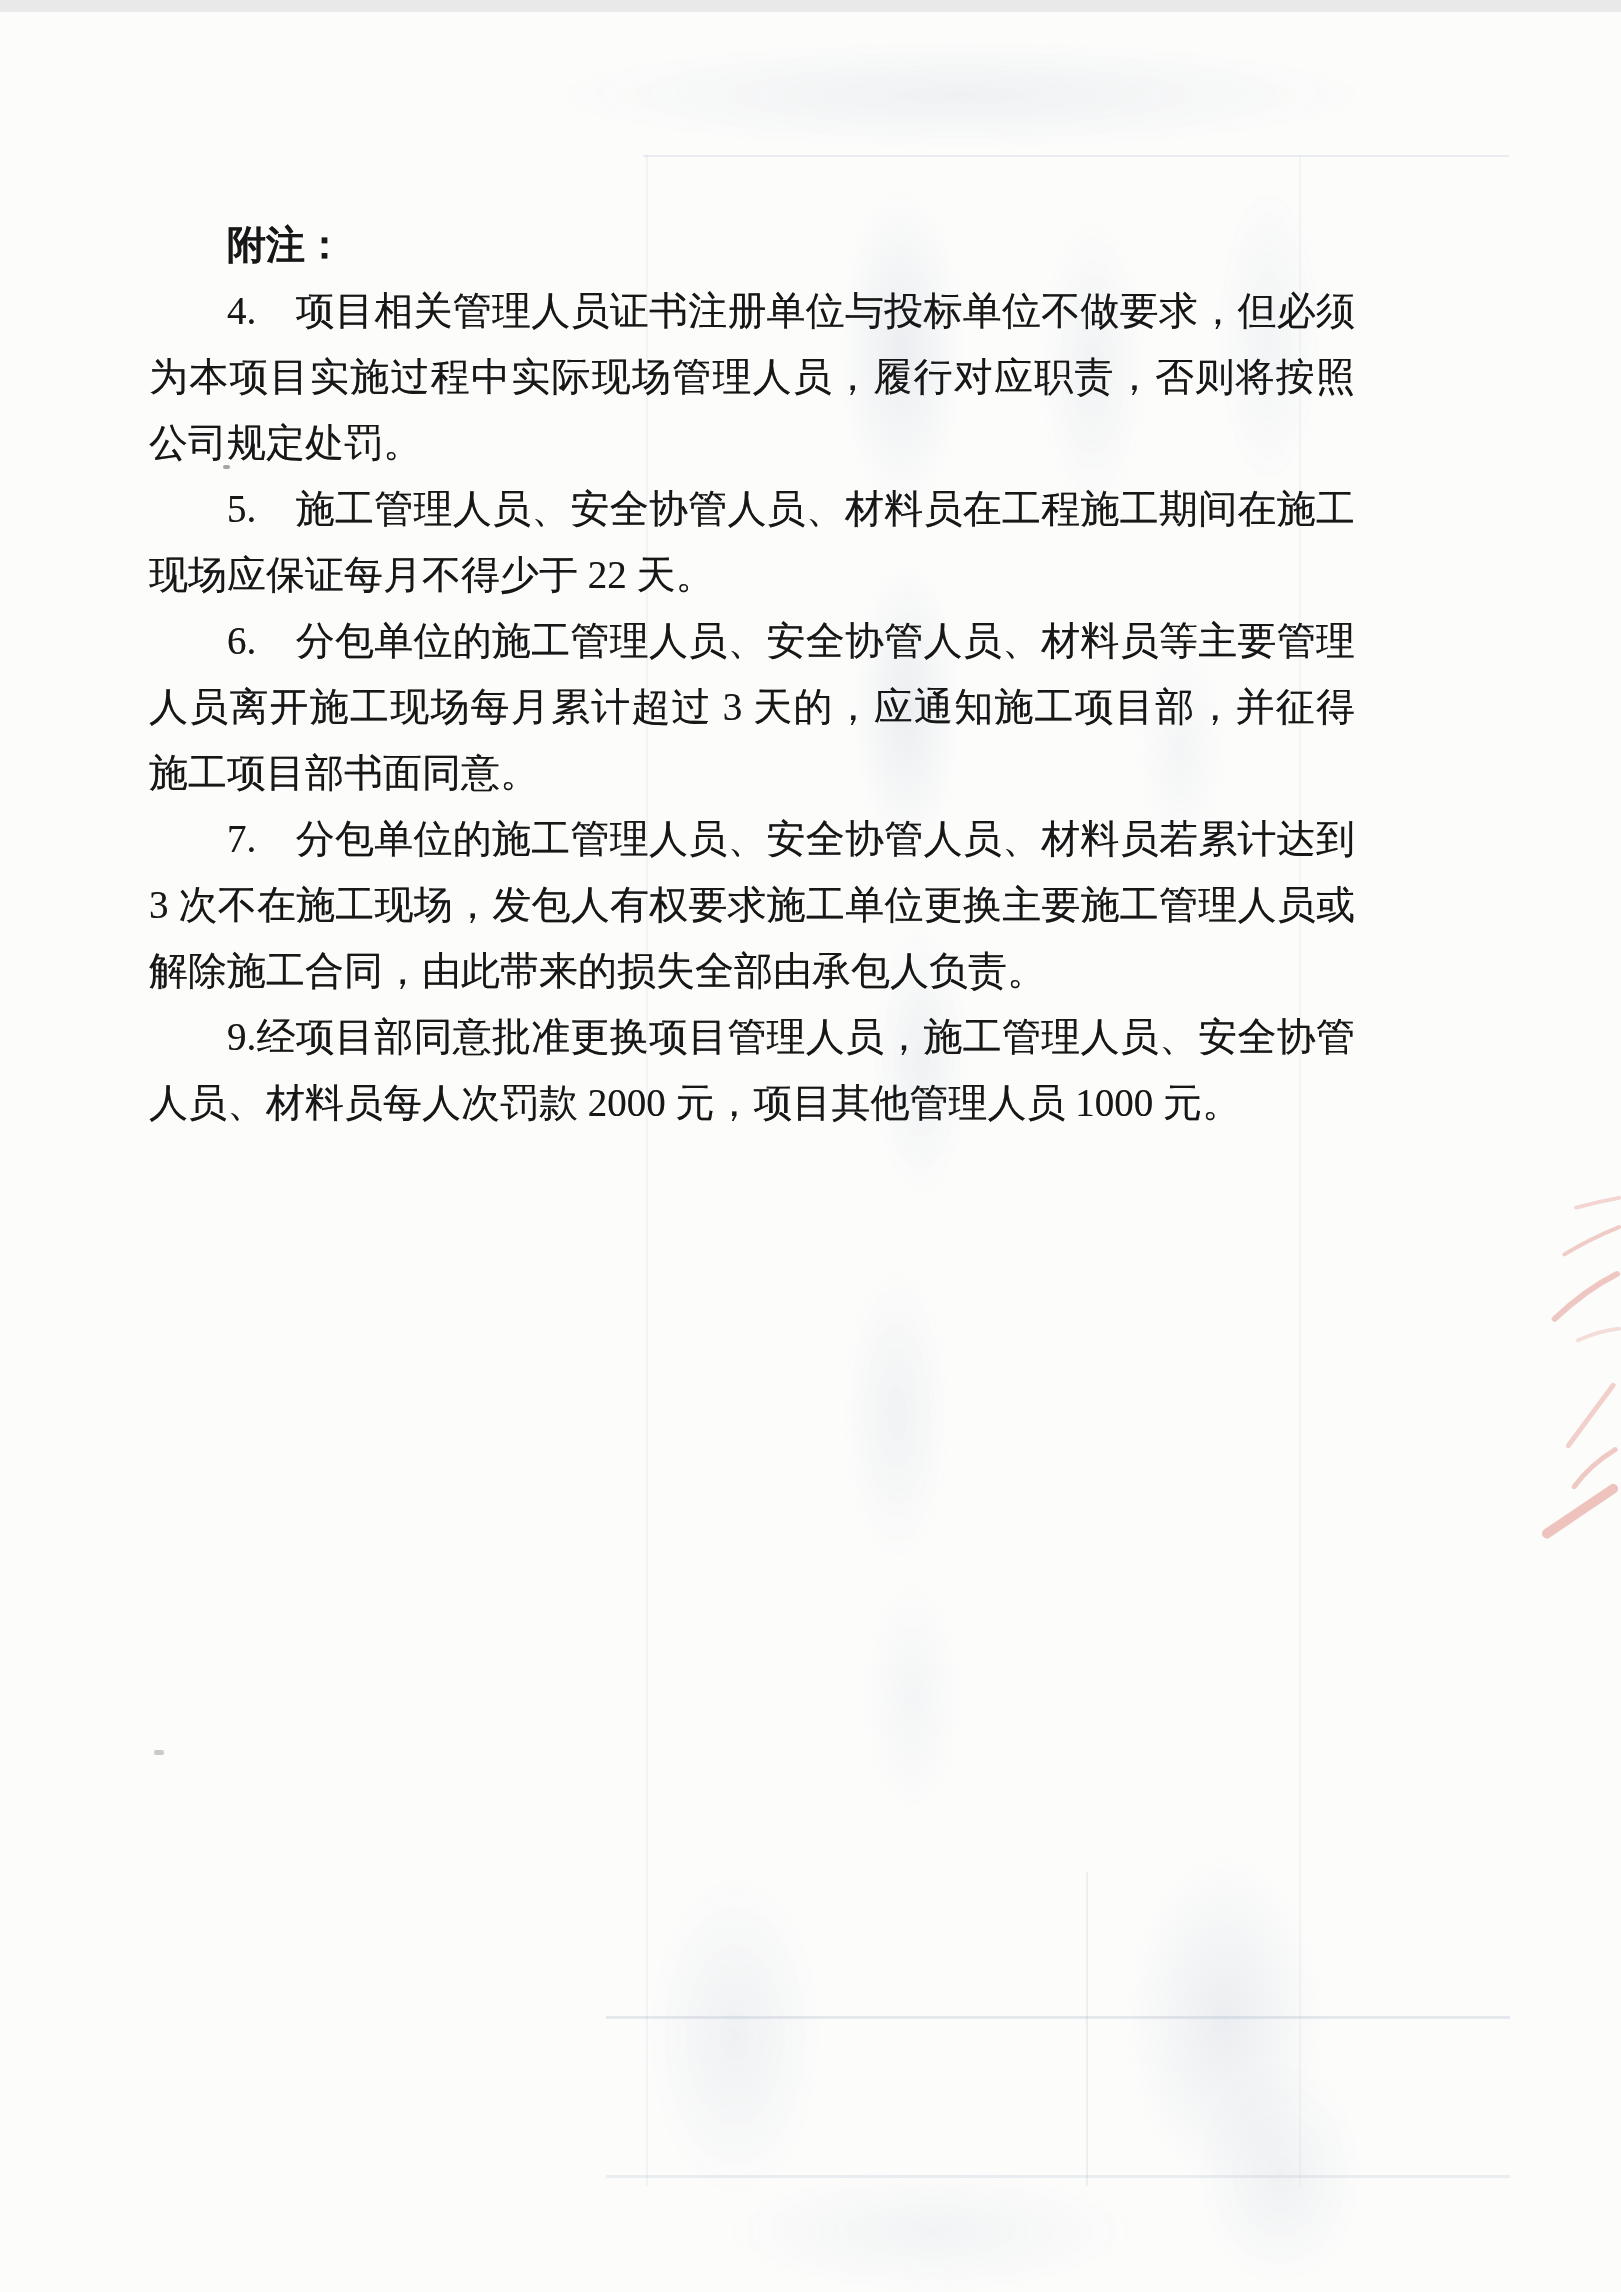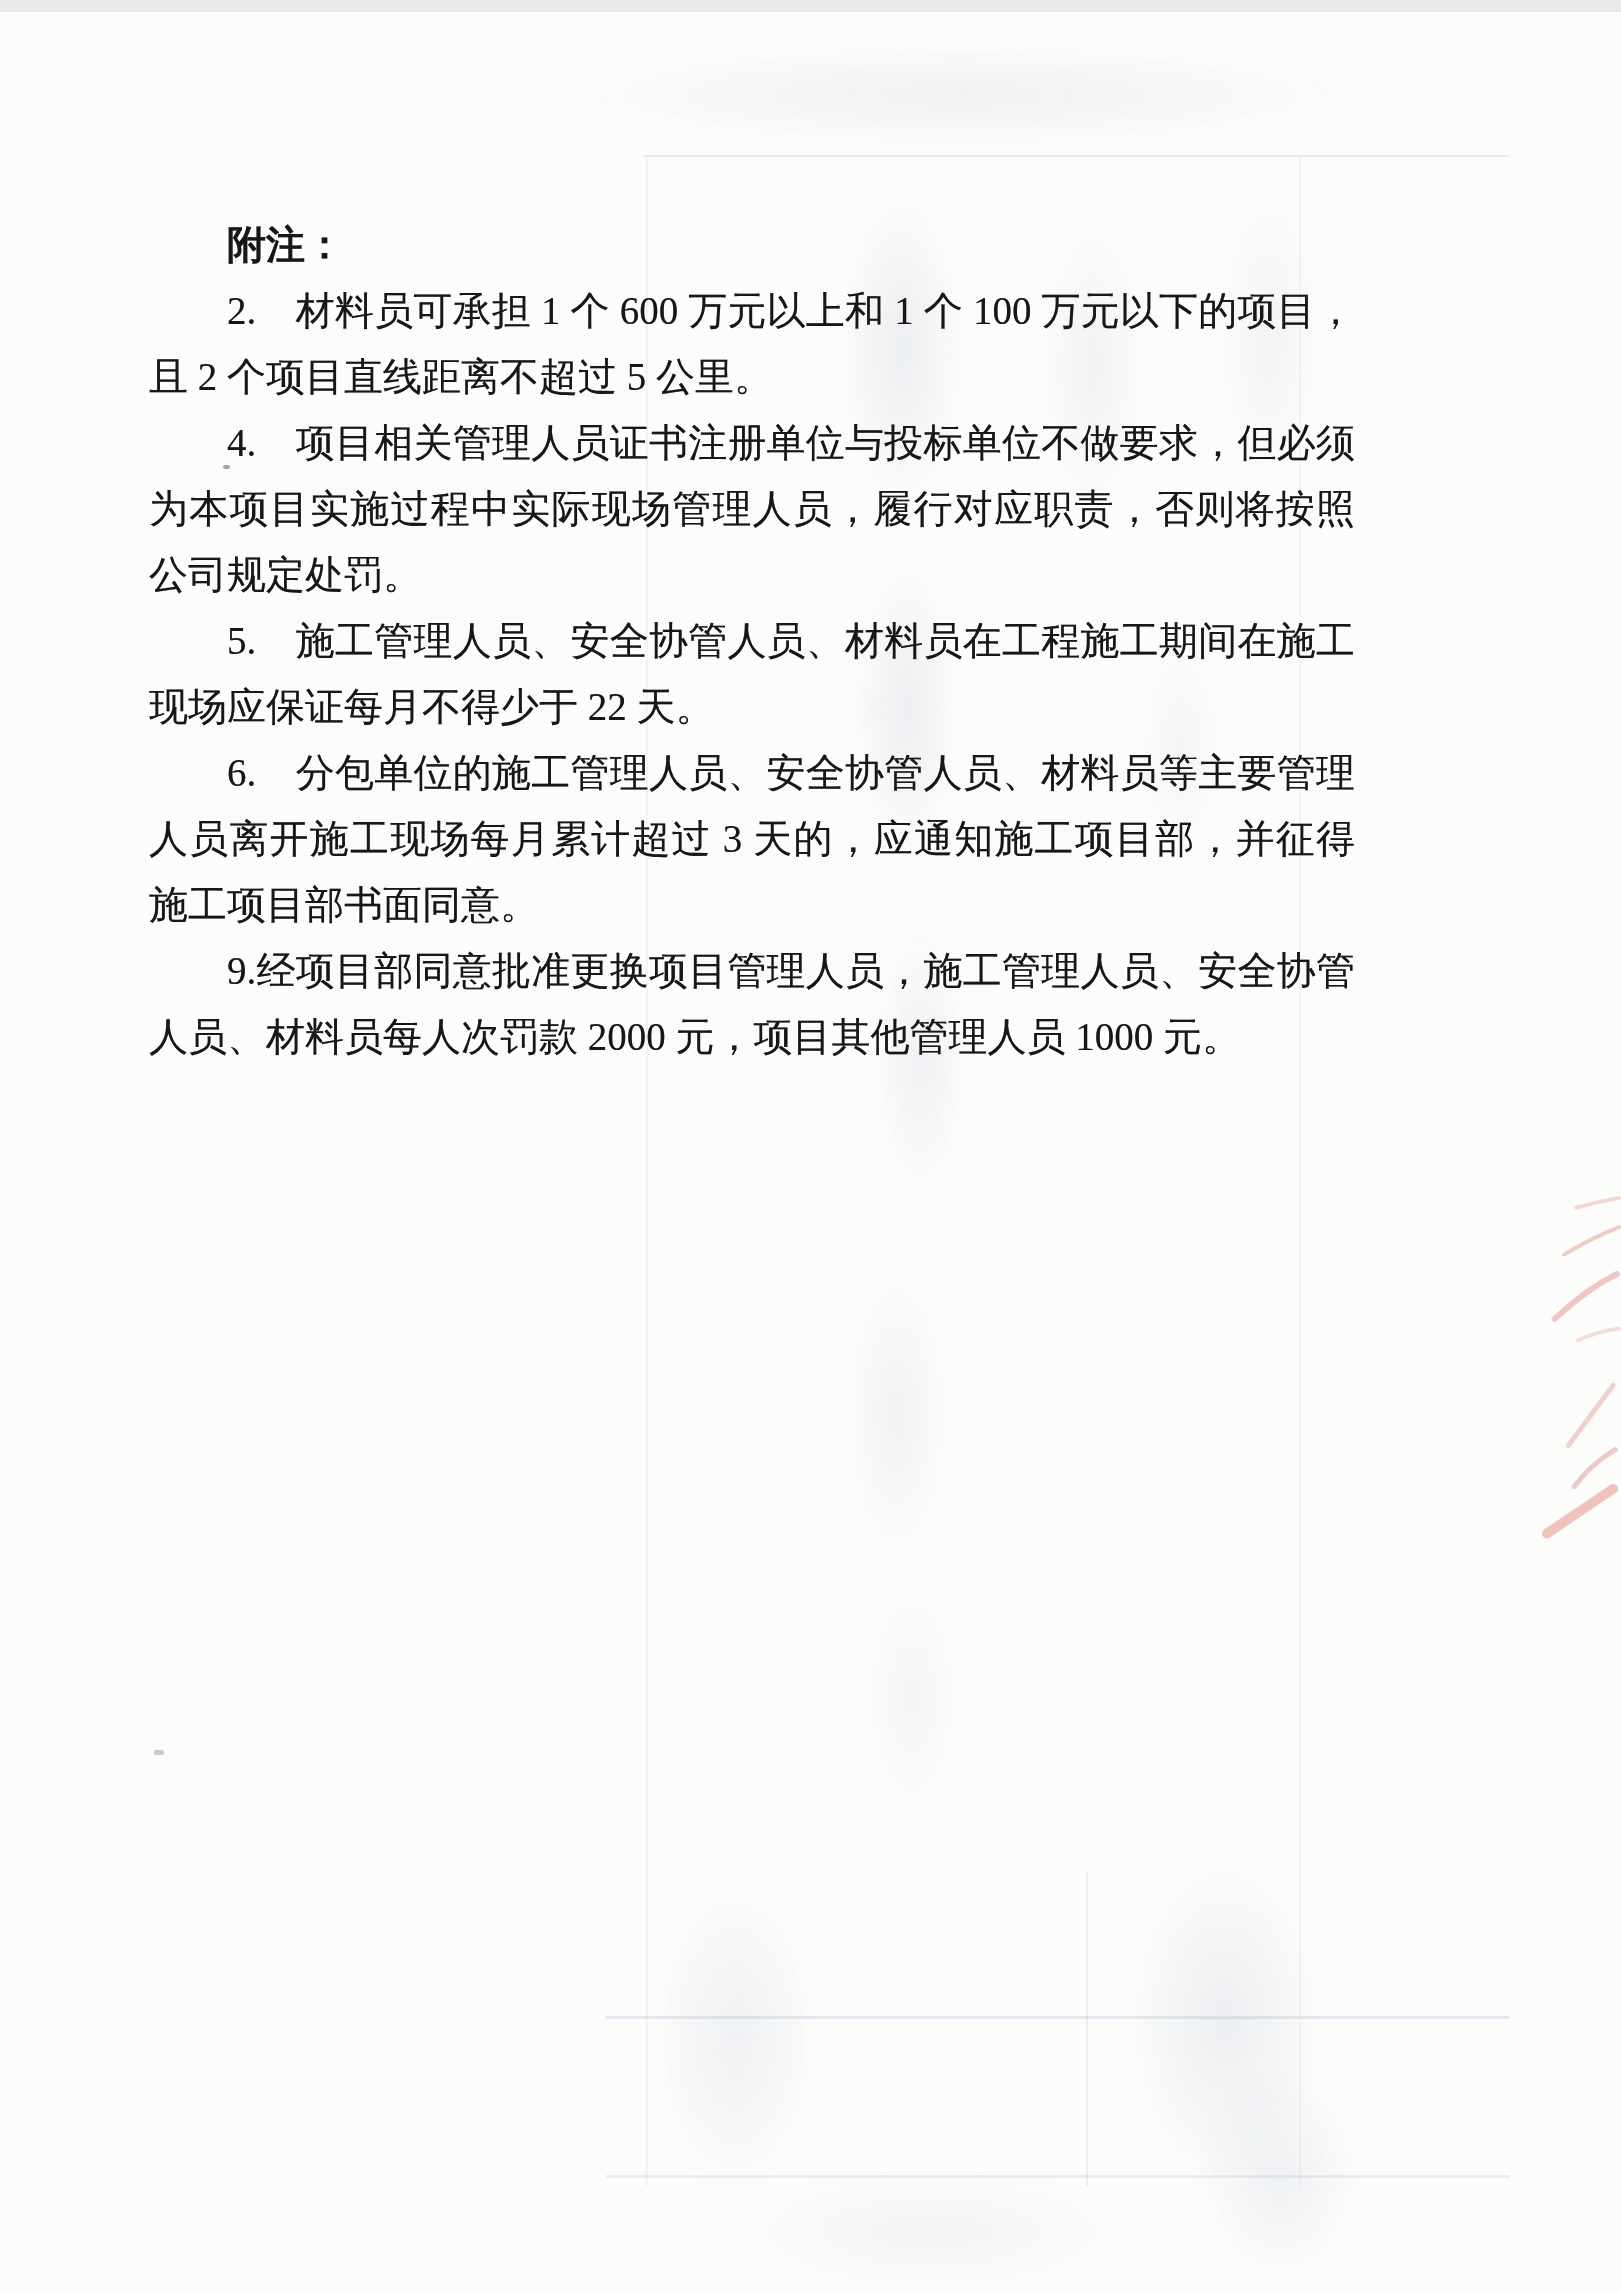--- a/index.html
+++ b/index.html
@@ -94,21 +94,21 @@
       <path d="M 16 128 q 32 -30 64 -46" stroke-width="6" opacity="0.42"></path>
       <path d="M 40 150 q 22 -10 42 -12" stroke-width="4" opacity="0.25"></path>
       <path d="M 30 258 q 22 -30 46 -62" stroke-width="5" opacity="0.35"></path>
       <path d="M 36 300 q 16 -22 42 -38" stroke-width="5" opacity="0.40"></path>
       <path d="M 8 348 L 76 302" stroke-width="10" opacity="0.45"></path>
     </g>
   </svg>
 
   <main class="content">
     <p class="heading">附注：</p>
-    <p class="note">2.　材料员可承担 1 个 600 万元以上和 1 个 100 万元以下的项目，且 2 个项目直线距离不超过 5 公里。</p>
     <p class="note">4.　项目相关管理人员证书注册单位与投标单位不做要求，但必须为本项目实施过程中实际现场管理人员，履行对应职责，否则将按照公司规定处罚。</p>
     <p class="note">5.　施工管理人员、安全协管人员、材料员在工程施工期间在施工现场应保证每月不得少于 22 天。</p>
     <p class="note">6.　分包单位的施工管理人员、安全协管人员、材料员等主要管理人员离开施工现场每月累计超过 3 天的，应通知施工项目部，并征得施工项目部书面同意。</p>
+    <p class="note">7.　分包单位的施工管理人员、安全协管人员、材料员若累计达到 3 次不在施工现场，发包人有权要求施工单位更换主要施工管理人员或解除施工合同，由此带来的损失全部由承包人负责。</p>
     <p class="note">9.经项目部同意批准更换项目管理人员，施工管理人员、安全协管人员、材料员每人次罚款 2000 元，项目其他管理人员 1000 元。</p>
   </main>
 
 </div>
 
 
 </body></html>

